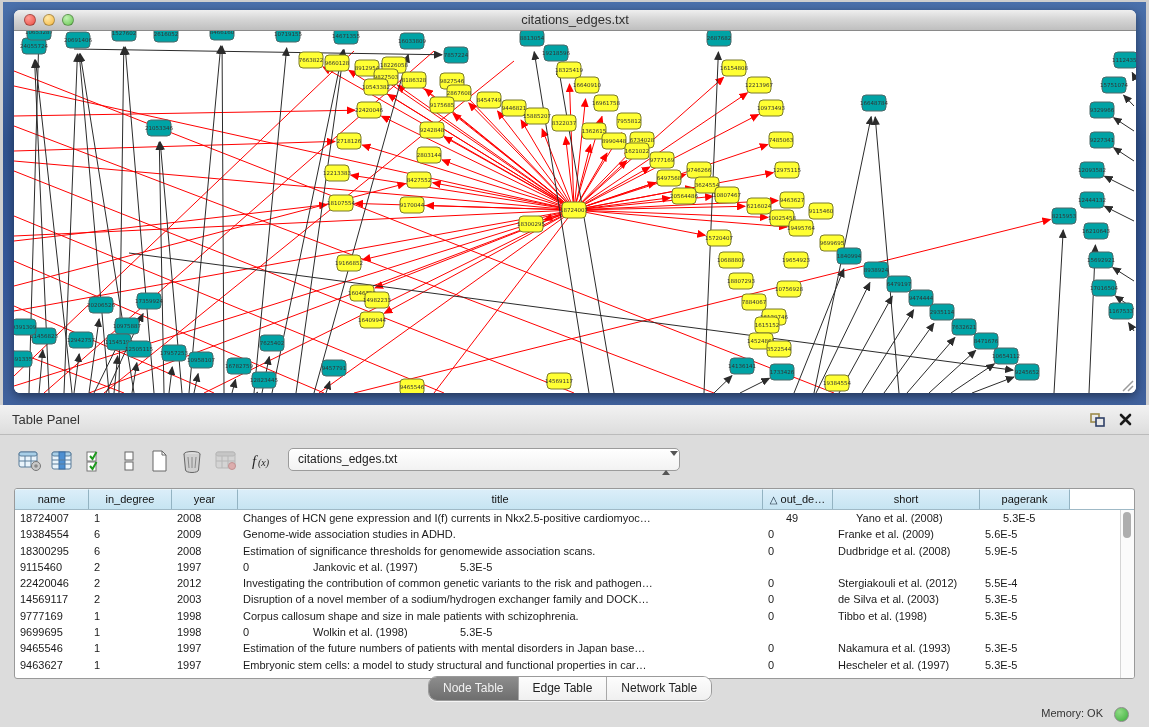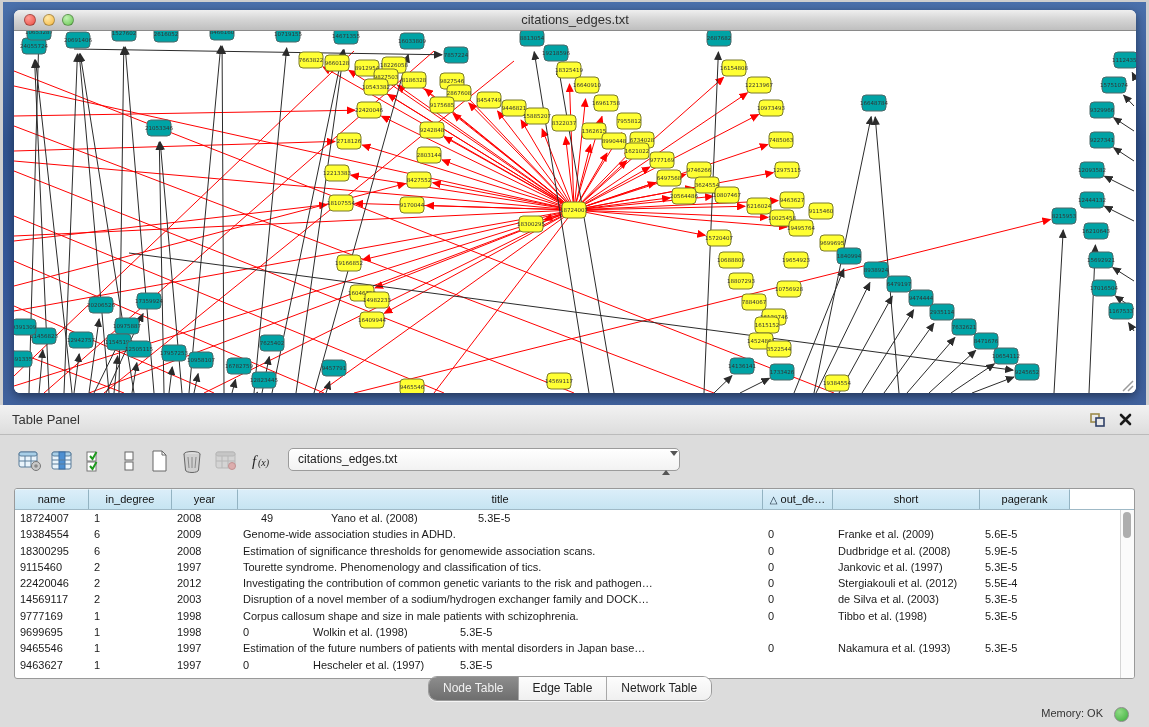--- a/index.html
+++ b/index.html
@@ -815,20 +815,21 @@
           <div class="hcell" style="width: 525px;"><span>title</span></div>
           <div class="hcell" style="width: 70px;"><span class="sortglyph">△</span><span>out_de…</span></div>
           <div class="hcell" style="width: 147px;"><span>short</span></div>
           <div class="hcell" style="width: 90px;"><span>pagerank</span></div>
         </div>
       <div id="rows">
           <div class="trow">
             <div class="tcell" style="width: 74px;">18724007</div>
             <div class="tcell" style="width: 83px;">1</div>
             <div class="tcell" style="width: 66px;">2008</div>
+            <div class="tcell" style="width: 525px;">Changes of HCN gene expression and I(f) currents in Nkx2.5-positive cardiomyoc…</div>
             <div class="tcell" style="width: 70px; margin-left: 18px;">49</div>
             <div class="tcell" style="width: 147px;">Yano et al. (2008)</div>
             <div class="tcell" style="width: 90px;">5.3E-5</div>
           </div>
           <div class="trow">
             <div class="tcell" style="width: 74px;">19384554</div>
             <div class="tcell" style="width: 83px;">6</div>
             <div class="tcell" style="width: 66px;">2009</div>
             <div class="tcell" style="width: 525px;">Genome-wide association studies in ADHD.</div>
             <div class="tcell" style="width: 70px;">0</div>
@@ -841,21 +842,20 @@
             <div class="tcell" style="width: 66px;">2008</div>
             <div class="tcell" style="width: 525px;">Estimation of significance thresholds for genomewide association scans.</div>
             <div class="tcell" style="width: 70px;">0</div>
             <div class="tcell" style="width: 147px;">Dudbridge et al. (2008)</div>
             <div class="tcell" style="width: 90px;">5.9E-5</div>
           </div>
           <div class="trow">
             <div class="tcell" style="width: 74px;">9115460</div>
             <div class="tcell" style="width: 83px;">2</div>
             <div class="tcell" style="width: 66px;">1997</div>
-            <div class="tcell" style="width: 525px;">Tourette syndrome. Phenomenology and classification of tics.</div>
             <div class="tcell" style="width: 70px;">0</div>
             <div class="tcell" style="width: 147px;">Jankovic et al. (1997)</div>
             <div class="tcell" style="width: 90px;">5.3E-5</div>
           </div>
           <div class="trow">
             <div class="tcell" style="width: 74px;">22420046</div>
             <div class="tcell" style="width: 83px;">2</div>
             <div class="tcell" style="width: 66px;">2012</div>
             <div class="tcell" style="width: 525px;">Investigating the contribution of common genetic variants to the risk and pathogen…</div>
             <div class="tcell" style="width: 70px;">0</div>
@@ -894,20 +894,21 @@
             <div class="tcell" style="width: 66px;">1997</div>
             <div class="tcell" style="width: 525px;">Estimation of the future numbers of patients with mental disorders in Japan base…</div>
             <div class="tcell" style="width: 70px;">0</div>
             <div class="tcell" style="width: 147px;">Nakamura et al. (1993)</div>
             <div class="tcell" style="width: 90px;">5.3E-5</div>
           </div>
           <div class="trow">
             <div class="tcell" style="width: 74px;">9463627</div>
             <div class="tcell" style="width: 83px;">1</div>
             <div class="tcell" style="width: 66px;">1997</div>
+            <div class="tcell" style="width: 525px;">Embryonic stem cells: a model to study structural and functional properties in car…</div>
             <div class="tcell" style="width: 70px;">0</div>
             <div class="tcell" style="width: 147px;">Hescheler et al. (1997)</div>
             <div class="tcell" style="width: 90px;">5.3E-5</div>
           </div>
         </div>
       <div id="vscroll">
         <div id="vthumb"></div>
       </div>
     </div>
 

